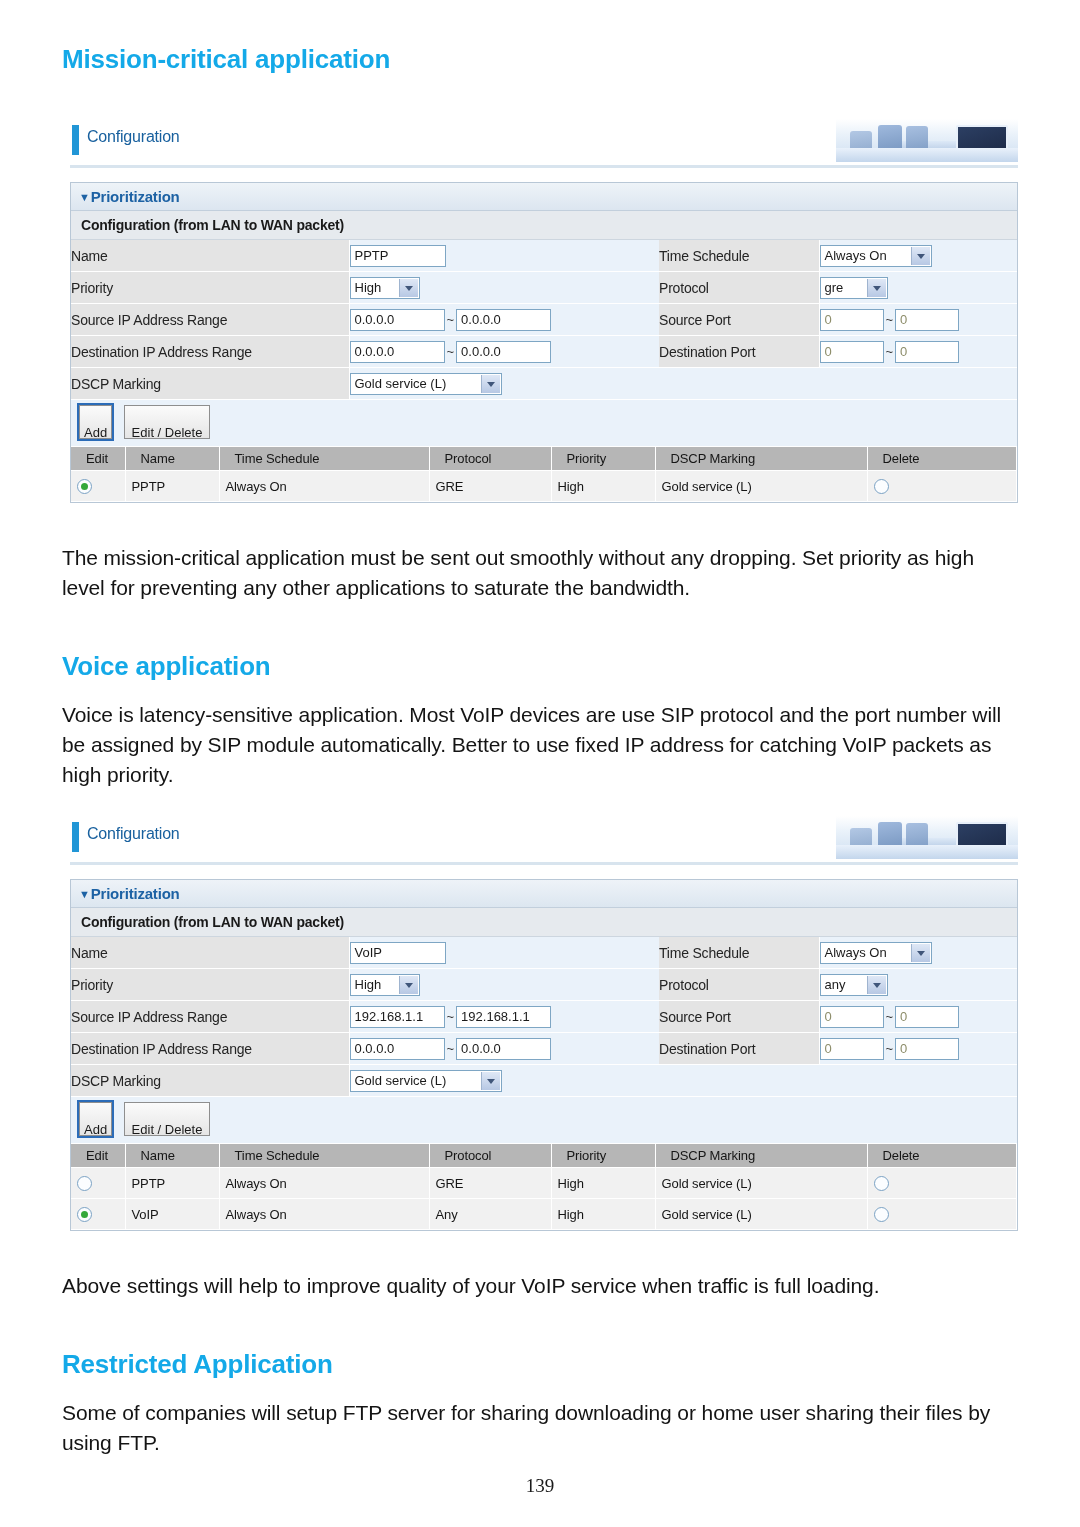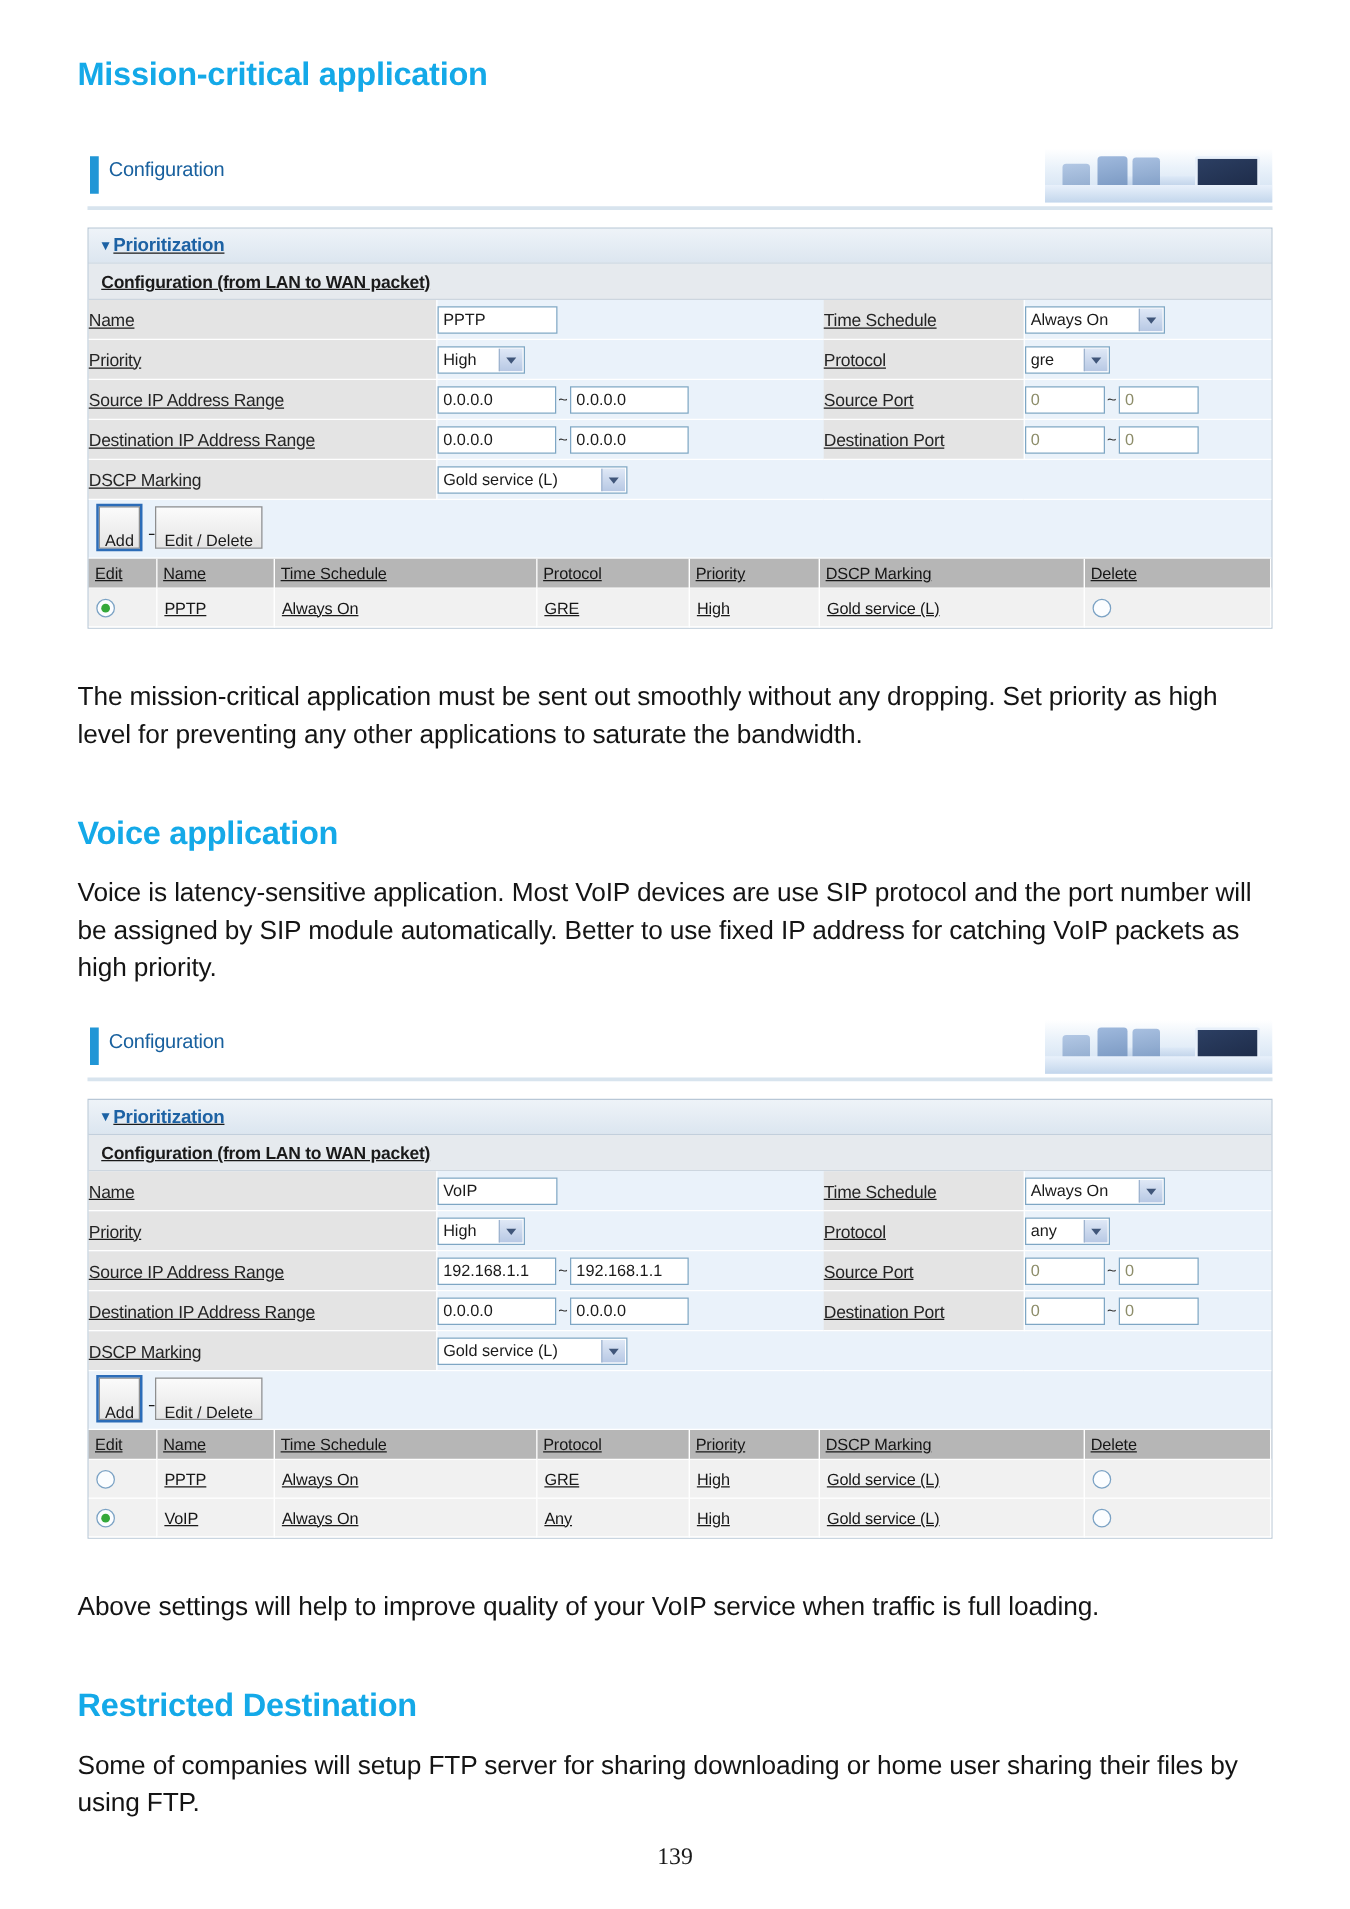--- a/index.html
+++ b/index.html
@@ -116,21 +116,20 @@
     left: 58px; top: 22px;
     width: 86px; height: 10px;
     background: linear-gradient(180deg,#dde9f7,#b9cde6);
     transform: skewX(-18deg);
   }
 
   .panel {
     border: 1px solid #b8c7d6;
     margin-top: 14px;
     background: #ffffff;
-    text-decoration: underline;
   }
   .panel-title {
     background: linear-gradient(180deg,#eef3f8,#dce6f0);
     border-bottom: 1px solid #c2cfdc;
     padding: 5px 8px 5px 8px;
     font-size: 15px;
     font-weight: bold;
     color: #1d62a4;
     letter-spacing: -0.2px;
   }
@@ -271,21 +270,21 @@
     width: 100%;
     border-collapse: collapse;
     table-layout: fixed;
   }
   table.res th {
     background: #b6b6b6;
     font-size: 13px;
     font-weight: normal;
     text-align: left;
     color: #161616;
-    padding: 4px 5px;
+    padding: 4px 15px;
     border-right: 1px solid #ffffff;
     border-bottom: 1px solid #ffffff;
     letter-spacing: -0.1px;
   }
   table.res td {
     background: #f1f1f1;
     font-size: 13px;
     color: #161616;
     padding: 5px 6px;
     border-right: 1px solid #ffffff;
@@ -550,18 +549,18 @@
         </tr>
       </tbody>
         </table>
     </div>
   </div>
 
   <div class="gap-lg"></div>
   <p class="body-text">Above settings will help to improve quality of your VoIP service when traffic is full loading.</p>
 
   <div style="height:48px"></div>
-  <h2 class="section-heading">Restricted Destination</h2>
+  <h2 class="section-heading">Restricted Application</h2>
   <div class="gap-sm"></div>
   <p class="body-text">Some of companies will setup FTP server for sharing downloading or home user sharing their files by using FTP.</p>
 
   <div class="page-number">139</div>
 </div>
 
 </body></html>

